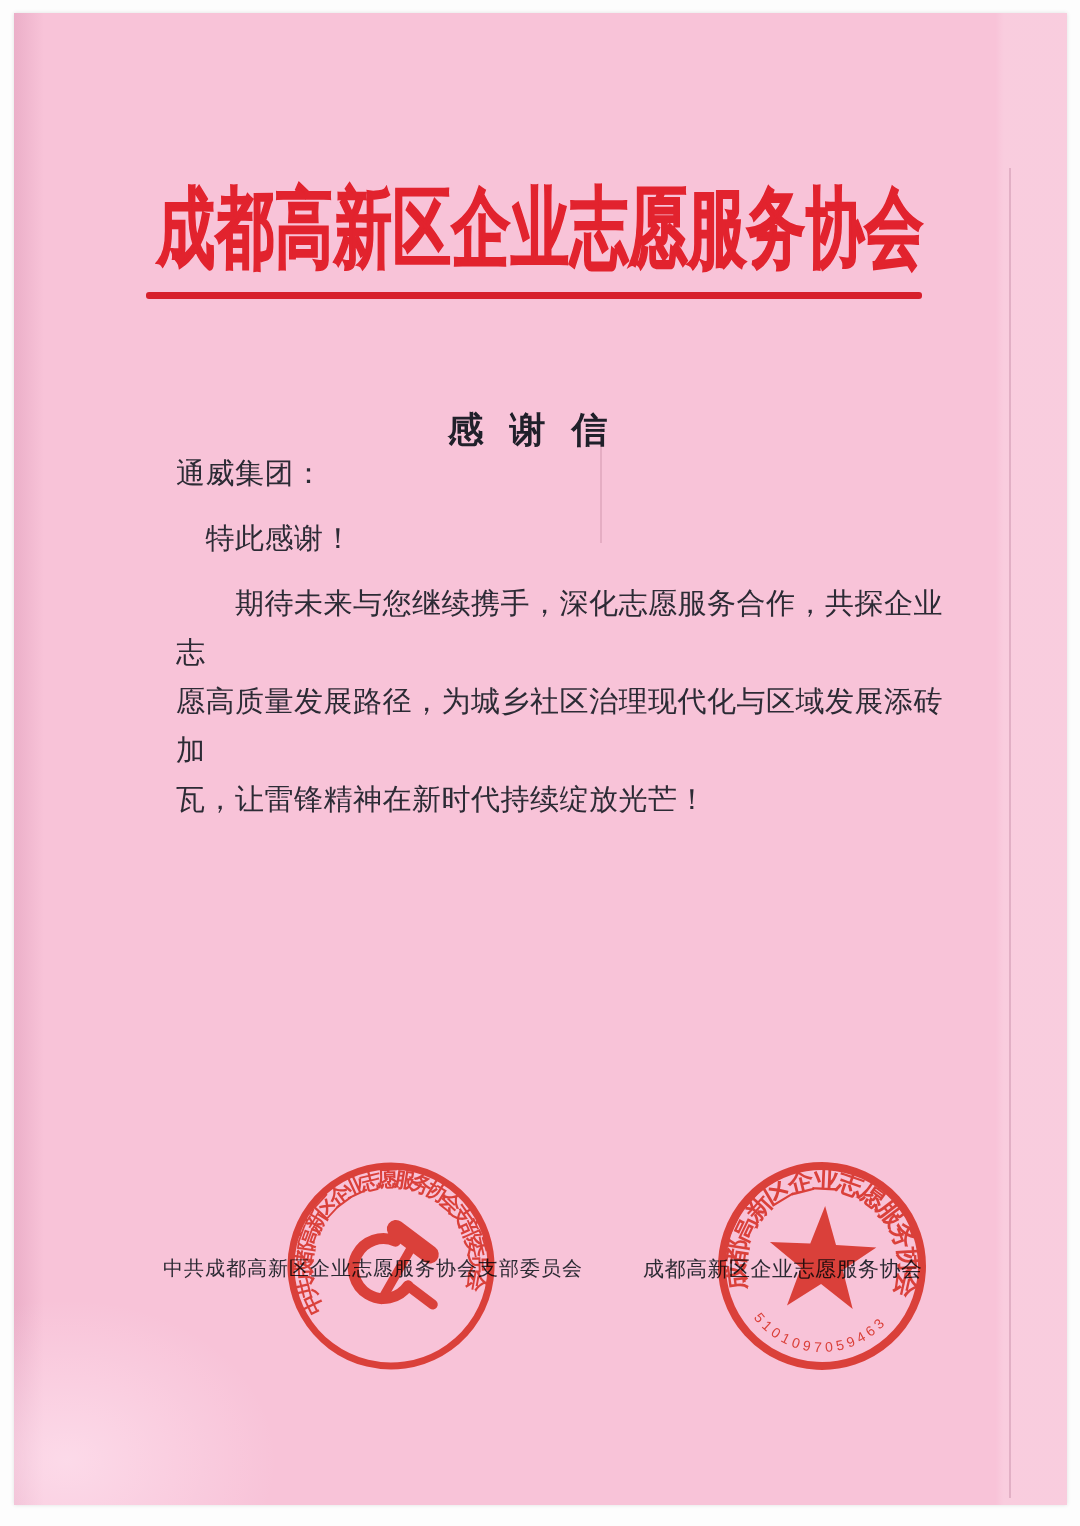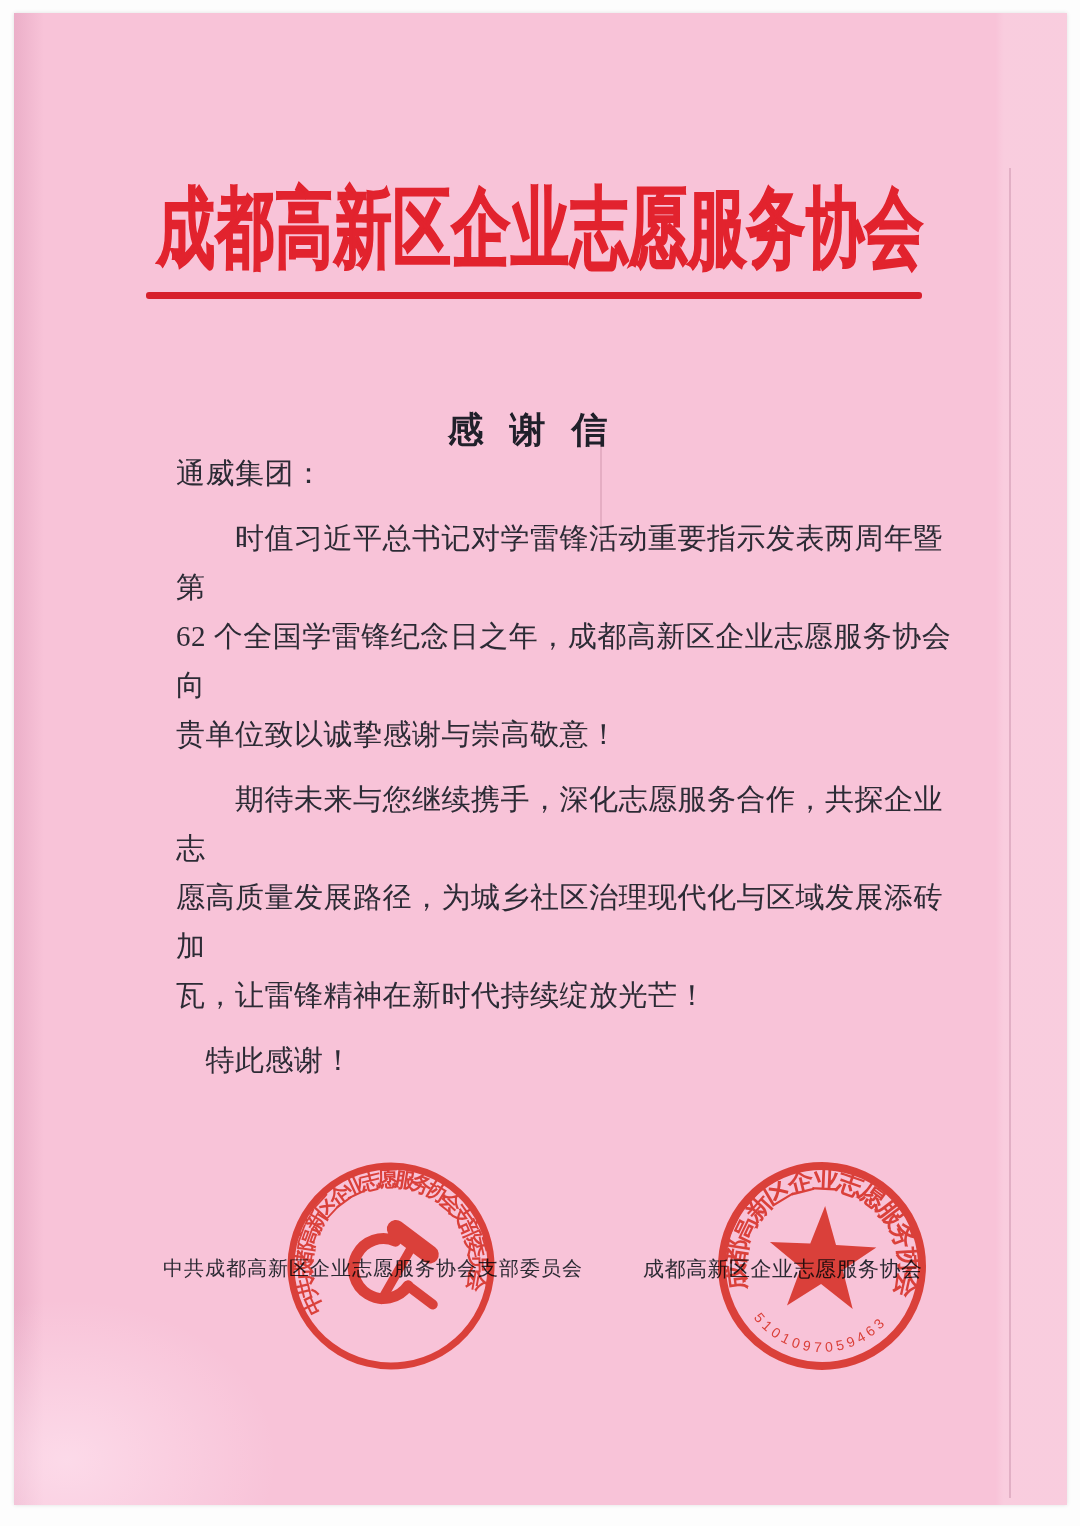--- a/index.html
+++ b/index.html
@@ -44,27 +44,24 @@
   <div class="crease c1"></div>
   <div class="crease c2"></div>
 
   <div class="org-title">成都高新区企业志愿服务协会</div>
   <div class="divider"></div>
 
   <div class="letter-heading">感谢信</div>
 
   <div class="body-block">
     <p>通威集团：</p>
-    <p>　　时值习近平总书记对学雷锋活动重要指示发表两周年暨第
-62 个全国学雷锋纪念日之年，成都高新区企业志愿服务协会向
-贵单位致以诚挚感谢与崇高敬意！</p>
+    <p>　特此感谢！</p>
     <p>　　期待未来与您继续携手，深化志愿服务合作，共探企业志
 愿高质量发展路径，为城乡社区治理现代化与区域发展添砖加
 瓦，让雷锋精神在新时代持续绽放光芒！</p>
-    <p>　特此感谢！</p>
   </div>
 
   <div class="sig-line sig-left">中共成都高新区企业志愿服务协会支部委员会</div>
   <div class="sig-line sig-right">成都高新区企业志愿服务协会</div>
 
   <svg class="seal left" width="230" height="230" viewBox="0 0 230 230">
     <g transform="rotate(-8 115 115)">
       <circle cx="115" cy="115" r="100" fill="none" stroke="#dc3320" stroke-width="7"></circle>
       <path id="arcL" d="M44.4,152.6 A80,80 0 1 1 185.6,152.6" fill="none"></path>
       <text font-size="21" fill="#dc3320" font-weight="bold" font-family="Liberation Sans, sans-serif">

